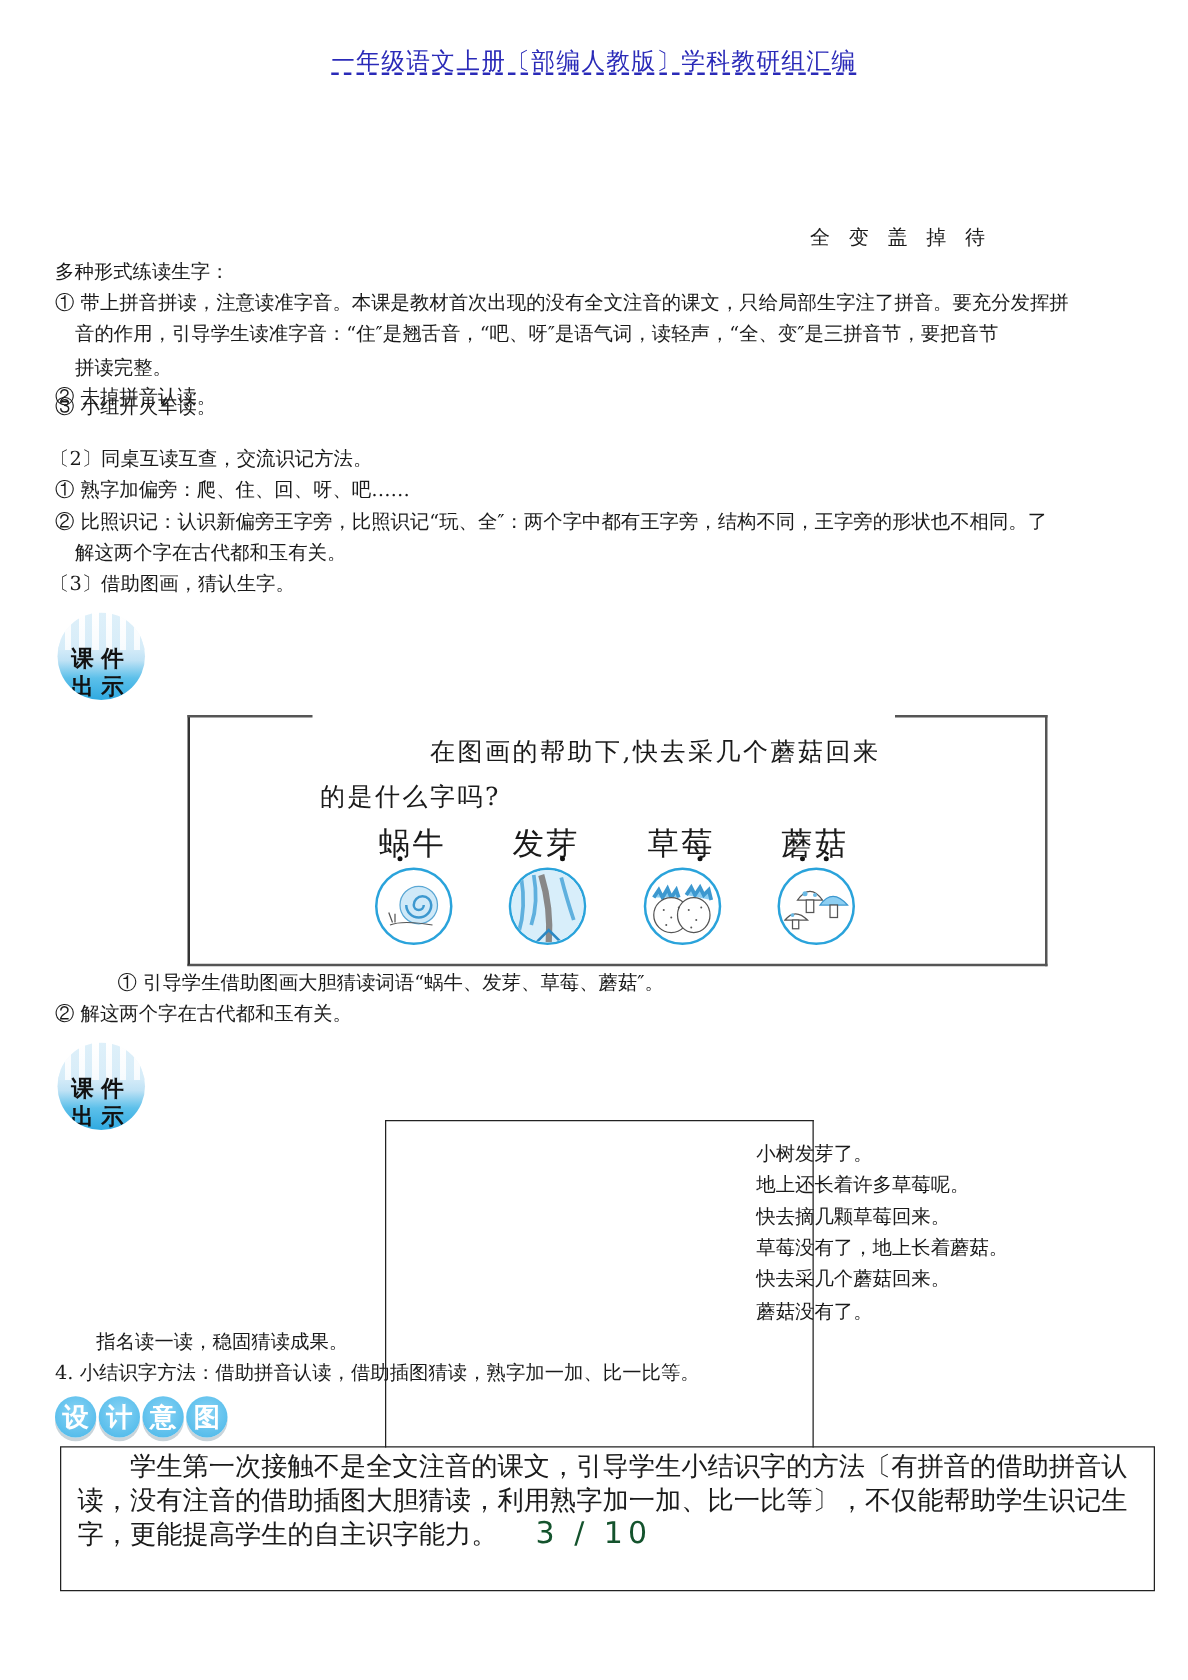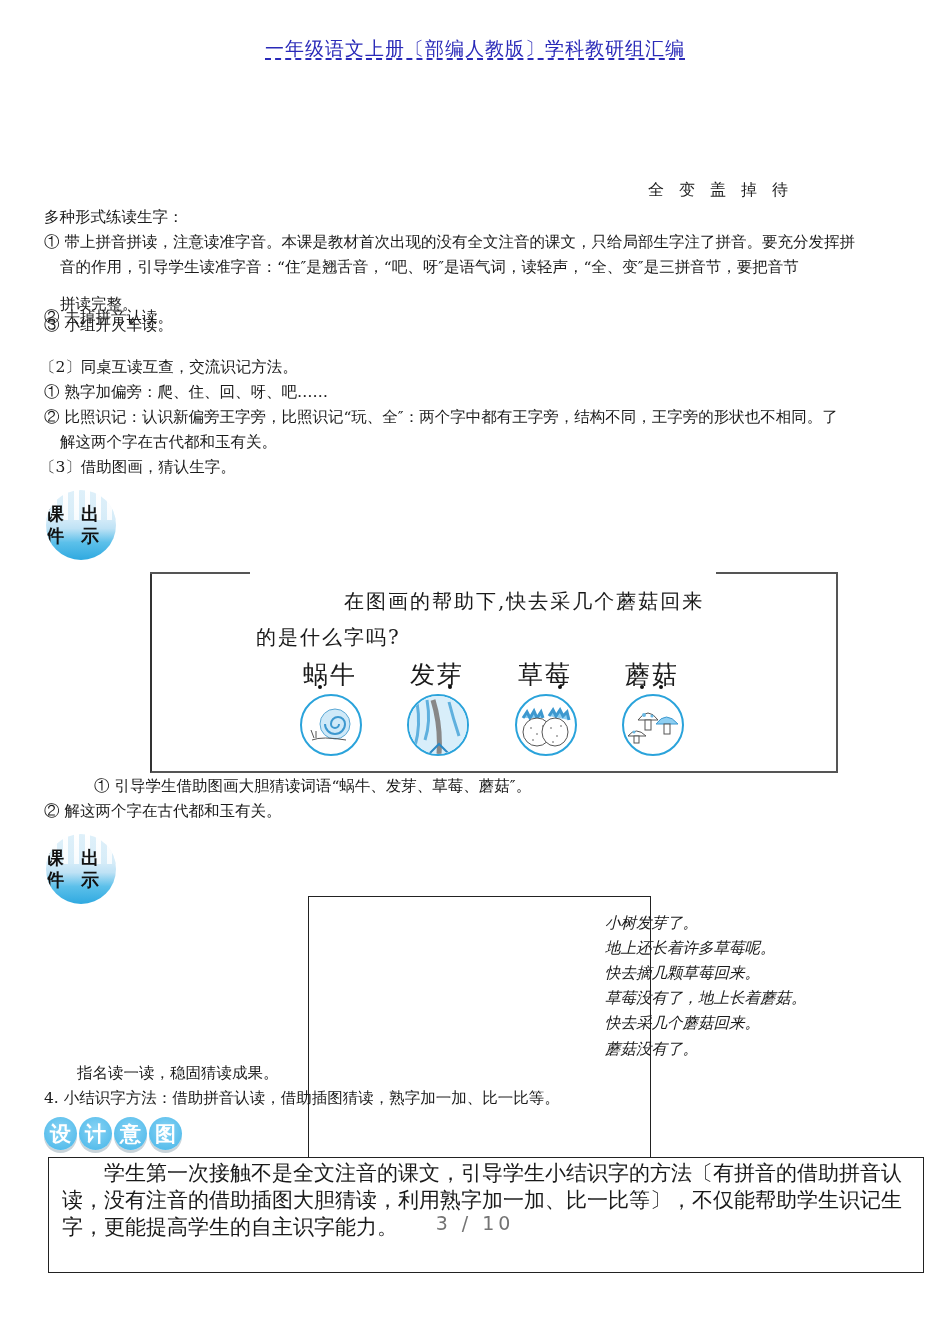--- a/index.html
+++ b/index.html
@@ -14,21 +14,21 @@
       font-size: 19px; color: #2a2ab8;
       text-decoration: underline dashed #2a2ab8;
       text-underline-offset: 4px; letter-spacing: 1px;
     }
     .txt { font-size: 15.5px; line-height: 25px; white-space: nowrap; }
     .para { font-size: 15.5px; line-height: 25px; }
     .newchars { left: 648px; top: 180px; font-size: 16px; letter-spacing: 15px; }
     .badge {
       width: 70px; height: 70px; border-radius: 50%;
       background: linear-gradient(180deg, #ffffff 0%, #e6f3fb 30%, #bfe2f5 55%, #5cc0ea 75%, #2fa9e0 100%);
-      display: flex; flex-direction: row; align-items: center; justify-content: flex-end;
+      display: flex; flex-direction: column; align-items: center; justify-content: flex-end;
       font-family: Liberation Sans, sans-serif; font-weight: bold; font-size: 18px; line-height: 22px;
       color: #111; letter-spacing: 6px; overflow: hidden;
     }
     .badge .stripes {
       position: absolute; left: 0; top: 0; width: 70px; height: 30px;
       background: repeating-linear-gradient(90deg, #d6ecf8 0 6px, #ffffff 6px 11px);
       opacity: .8;
     }
     .badge span { position: relative; }
     .frame1 {
@@ -44,50 +44,50 @@
     .word-label { font-size: 25px; text-align: center; width: 90px; letter-spacing: 2px; }
     .dot { width: 4px; height: 4px; border-radius: 50%; background: #111; }
     .pic {
       width: 58px; height: 58px; border-radius: 50%;
       border: 2px solid #2aa3db; background: #fff; overflow: hidden;
     }
     .frame2 {
       left: 308px; top: 896px; width: 343px; height: 262px;
       border: 1.5px solid #222; border-bottom: none; box-sizing: border-box;
     }
-    .sentence { font-size: 15.5px; line-height: 25.3px; white-space: nowrap; font-style: italic; }
+    .sentence { font-size: 15.5px; line-height: 25.3px; white-space: nowrap; }
     .design-badges { left: 44px; top: 1117px; display: flex; gap: 2px; }
     .db {
       width: 33px; height: 33px; border-radius: 50%;
       background: radial-gradient(circle at 50% 40%, #8ad4f5, #45b5e8);
       color: #fff; font-family: "DejaVu Sans", sans-serif; font-weight: bold; font-size: 21px;
       display: flex; align-items: center; justify-content: center;
       box-shadow: 0 3px 0 #c9d4da;
     }
     .design-box {
       left: 48px; top: 1157px; width: 876px; height: 116px;
       border: 1.5px solid #222; box-sizing: border-box;
     }
     .design-text { left: 62px; top: 1160px; width: 860px; font-size: 21px; line-height: 27px; text-indent: 2em; }
     .pager {
       left: 0; width: 950px; top: 1212px; text-align: center;
-      font-family: "DejaVu Sans", sans-serif; font-size: 19px; letter-spacing: 4px; color: #737373;
+      font-family: "DejaVu Sans", sans-serif; font-size: 24px; letter-spacing: 4px; color: #14532d;
     }
   </style>
 </head>
 <body>
 
 <div class="abs header-link">一年级语文上册〔部编人教版〕学科教研组汇编</div>
 
 <div class="abs newchars">全变盖掉待</div>
 
 <div class="abs txt" style="left:44px; top:205px;">多种形式练读生字：</div>
 <div class="abs txt" style="left:44px; top:230px;">① 带上拼音拼读，注意读准字音。本课是教材首次出现的没有全文注音的课文，只给局部生字注了拼音。要充分发挥拼</div>
 <div class="abs txt" style="left:60px; top:255px;">音的作用，引导学生读准字音：“住″是翘舌音，“吧、呀″是语气词，读轻声，“全、变″是三拼音节，要把音节</div>
-<div class="abs txt" style="left:60px; top:292px;">拼读完整。</div>
+<div class="abs txt" style="left:60px; top:282px;">拼读完整。</div>
 <div class="abs txt" style="left:44px; top:305px;">② 去掉拼音认读。</div>
 <div class="abs txt" style="left:44px; top:313px;">③ 小组开火车读。</div>
 
 <div class="abs txt" style="left:40px; top:355px;">〔2〕同桌互读互查，交流识记方法。</div>
 <div class="abs txt" style="left:44px; top:380px;">① 熟字加偏旁：爬、住、回、呀、吧……</div>
 <div class="abs txt" style="left:44px; top:405px;">② 比照识记：认识新偏旁王字旁，比照识记“玩、全″：两个字中都有王字旁，结构不同，王字旁的形状也不相同。了</div>
 <div class="abs txt" style="left:60px; top:430px;">解这两个字在古代都和玉有关。</div>
 <div class="abs txt" style="left:40px; top:455px;">〔3〕借助图画，猜认生字。</div>
 
 <div class="abs badge" style="left:46px; top:490px;">

